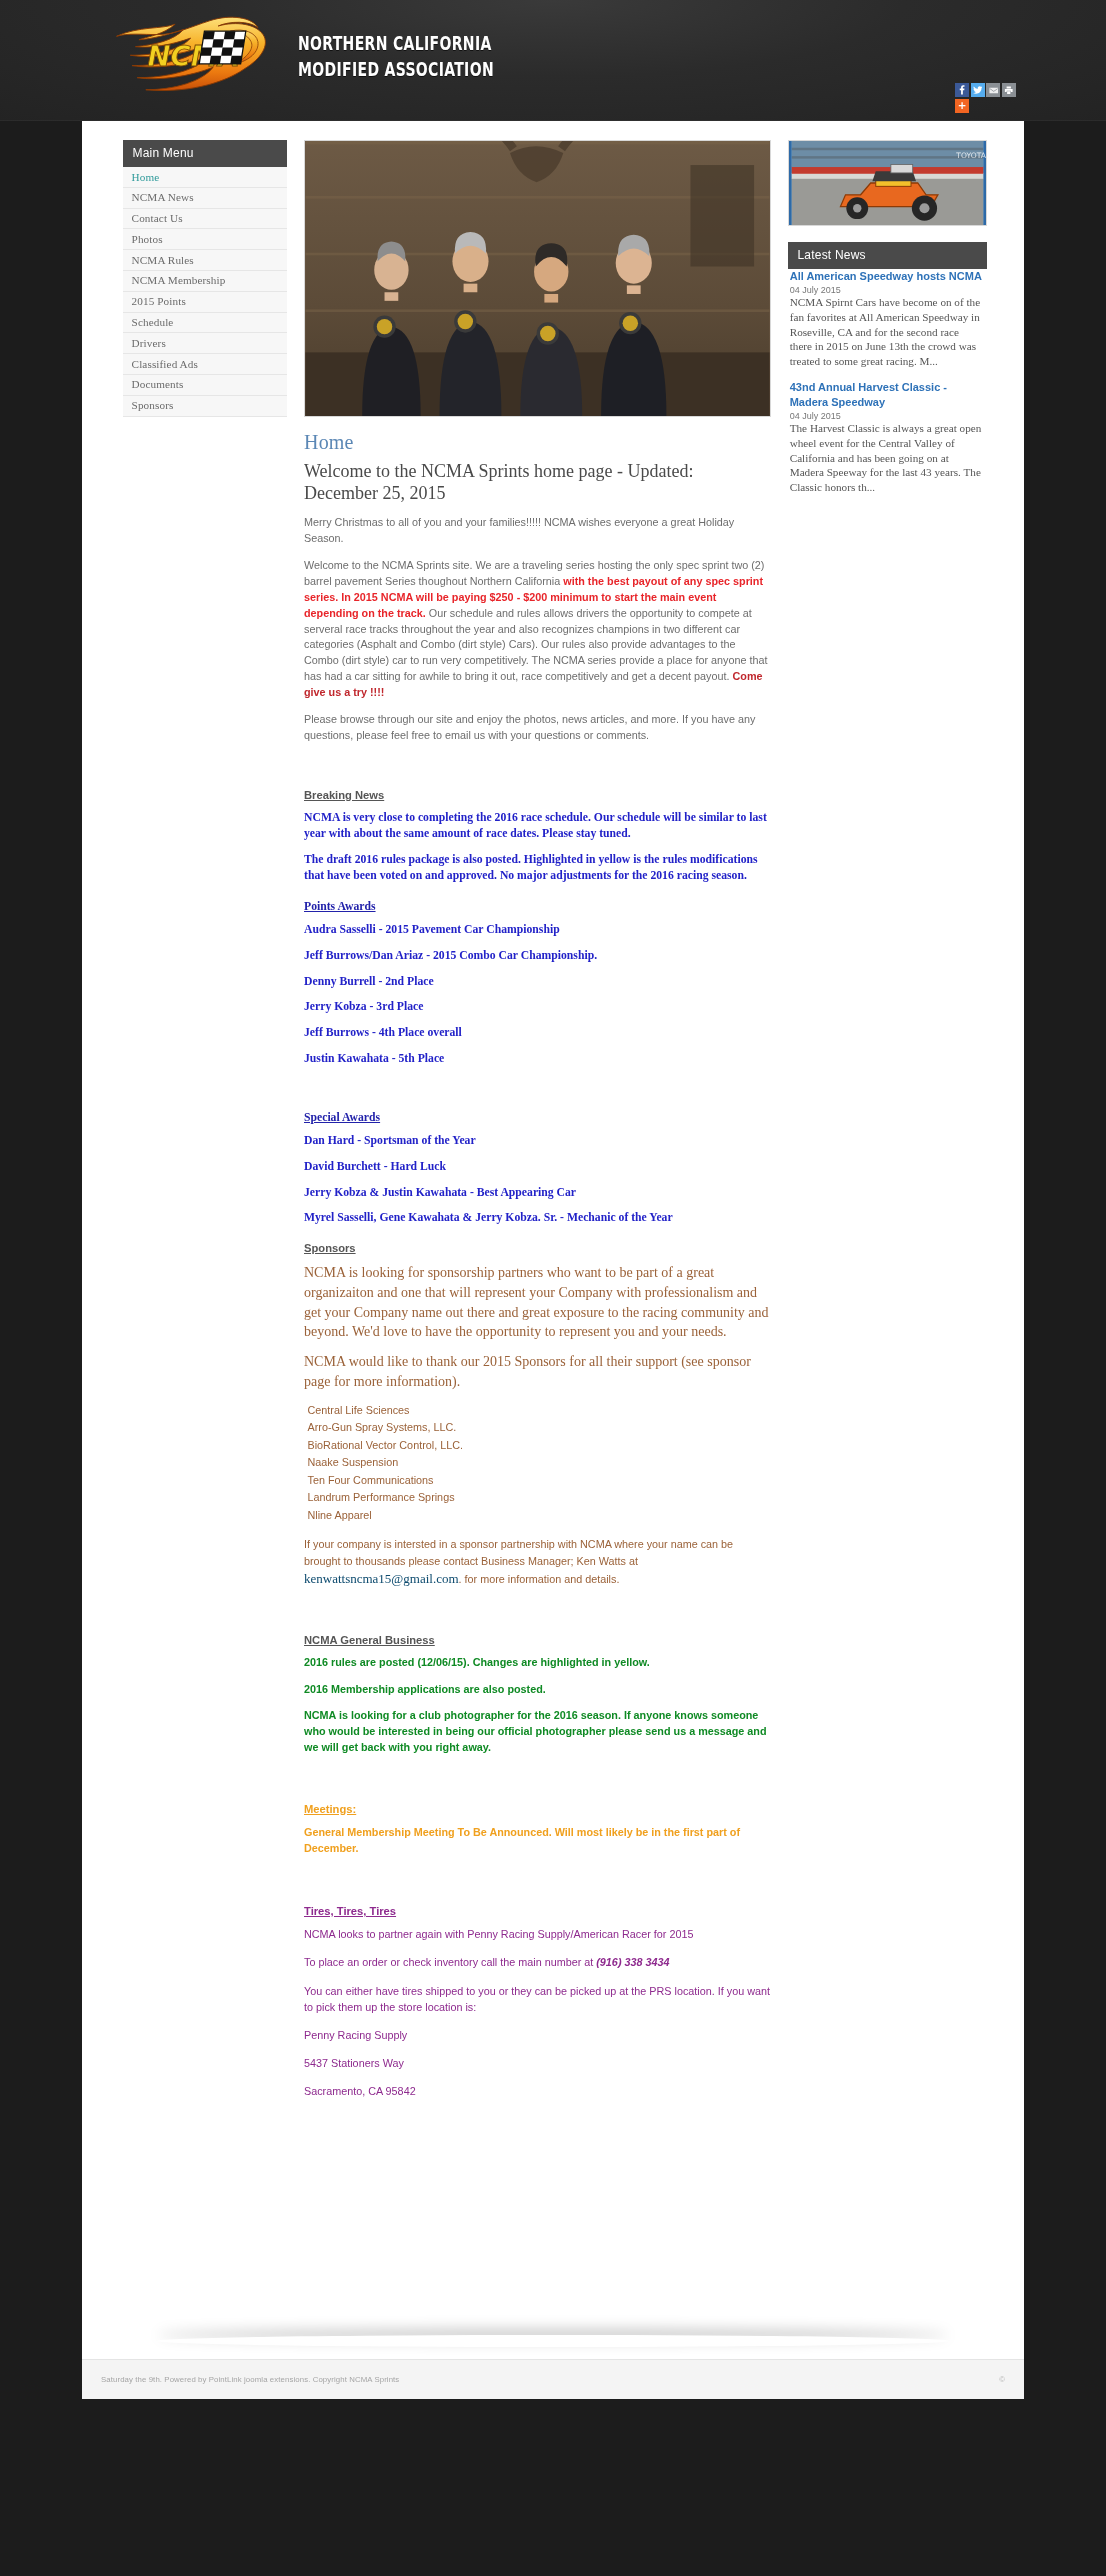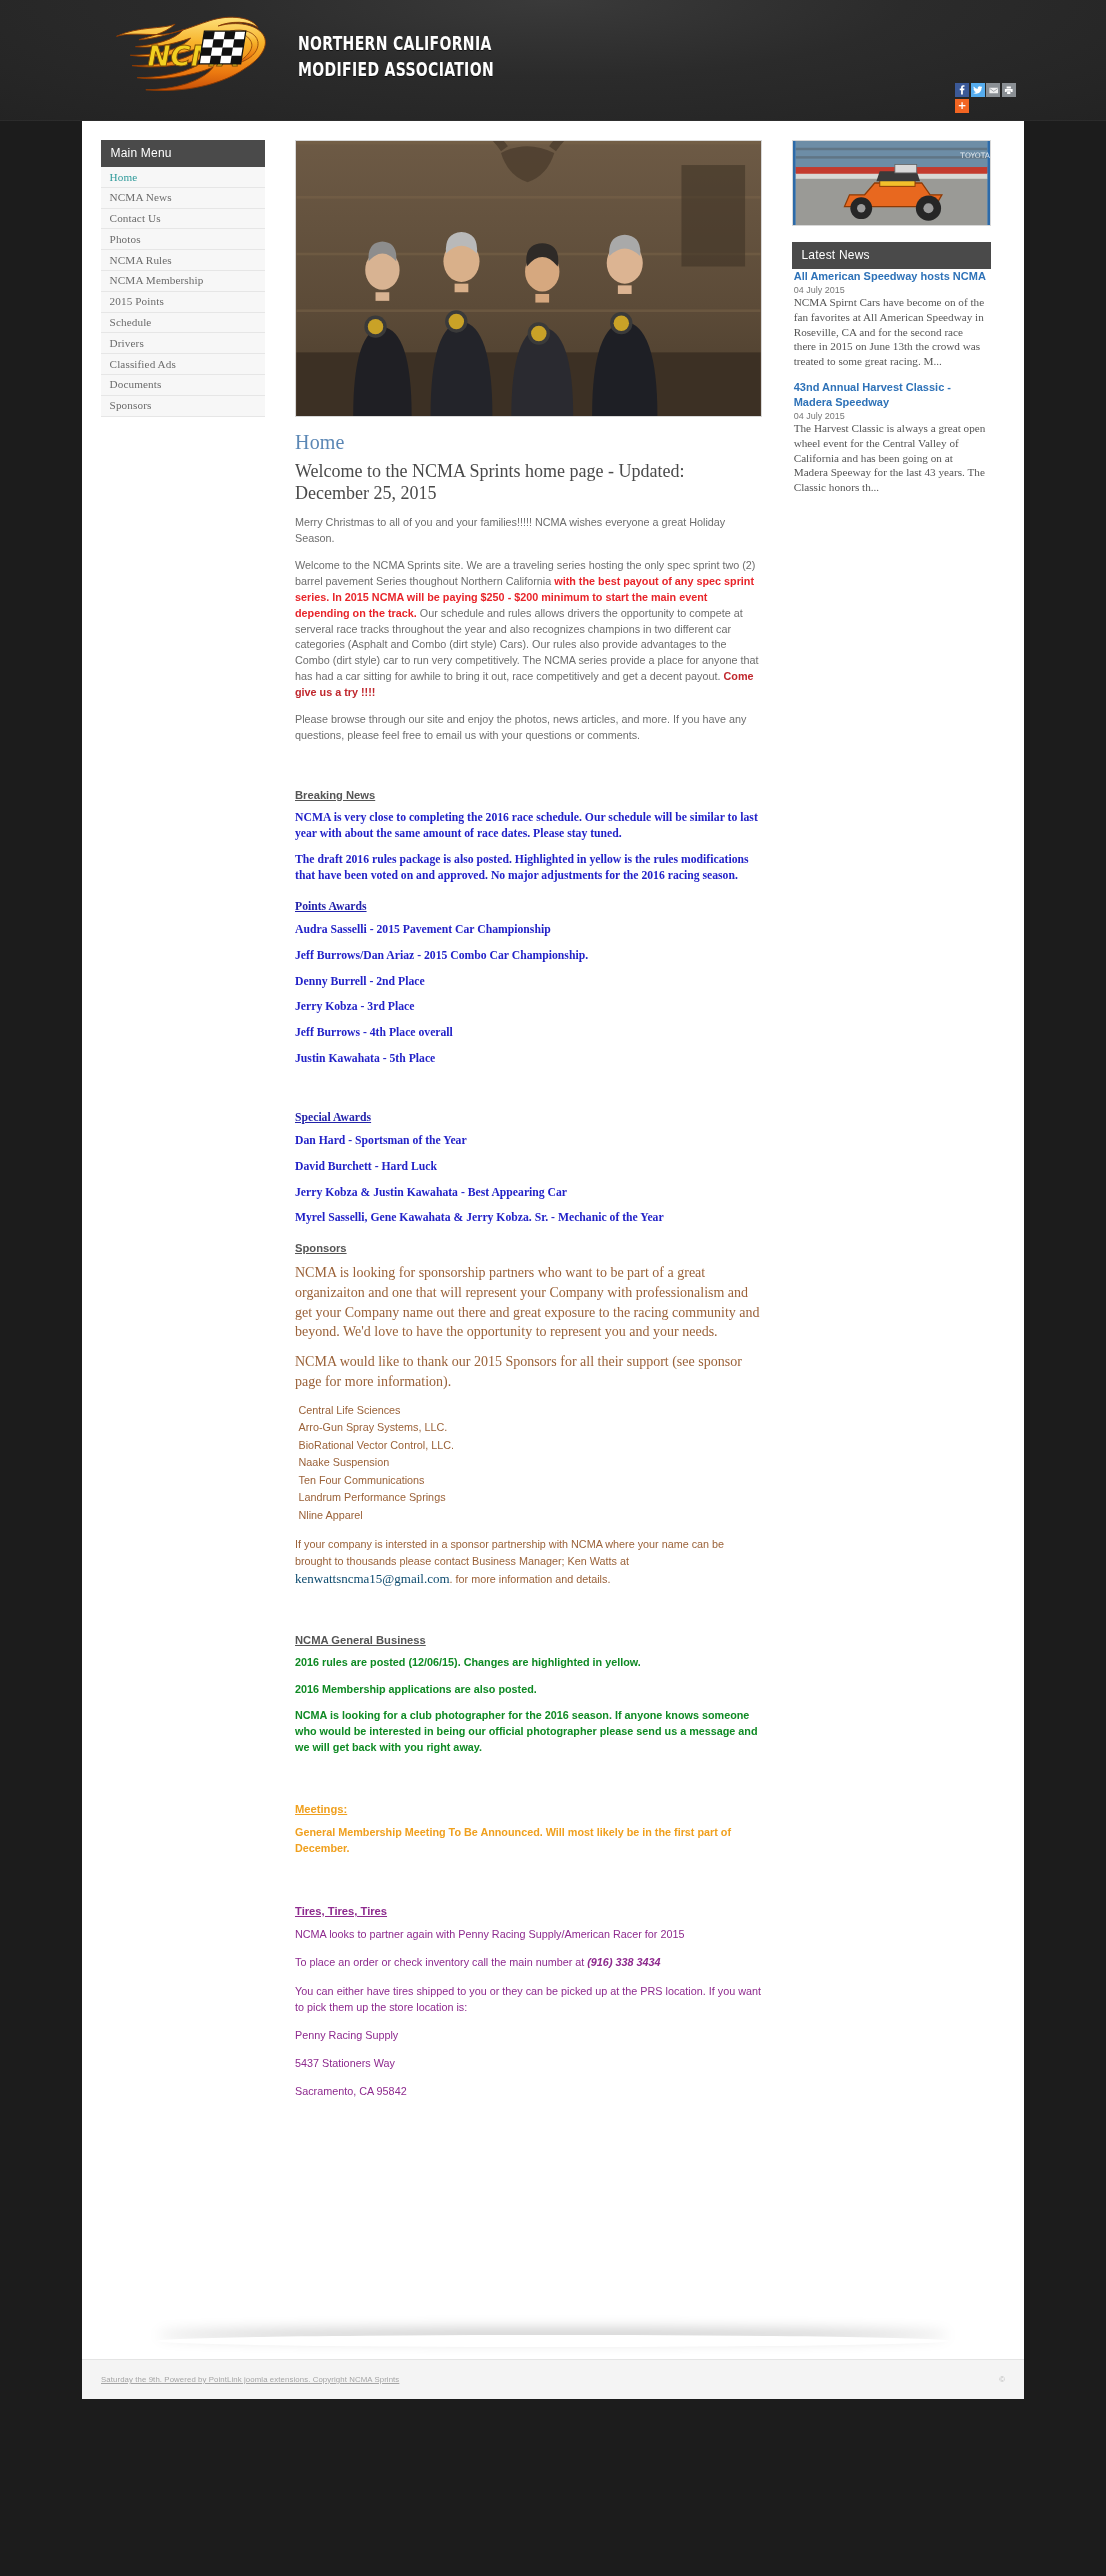--- a/index.html
+++ b/index.html
@@ -87,23 +87,24 @@
   
   .body-band{
     width:942px; margin:0 auto;
     background:#ffffff;
     position:relative;
     padding:0 0 0 0;
     min-height:2212px;
   }
   .body-grid{
     display:flex;
-    padding:19px 29px 0 19px;
-    gap:30px;
+    padding:19px 37px 0 19px;
+    gap:17px;
     align-items:flex-start;
+    justify-content:flex-end;
   }
 
   
   .left-col{ width:164px; flex:0 0 164px; }
   .module{ margin-bottom:15.6px; }
   .module-head{
     background:#4a4a4a;
     color:#ffffff;
     font-size:12px;
     padding:6px 9.5px 7px 9.5px;
@@ -302,21 +303,20 @@
     background:#f4f4f4;
     border-top:0.9px solid #e4e4e4;
     height:40px;
     display:flex; align-items:center; justify-content:space-between;
     padding:0 19px;
   }
   .footer-text{
     font-size:7.8px; color:#a5a5a5;
     font-family:"Liberation Sans", sans-serif;
     letter-spacing:0.1px;
-    text-decoration:underline;
   }
   .footer-mark{ font-size:7.8px; color:#b5b5b5; }
   .tail{ height:21px; background:#1c1c1c; }
 </style>
 </head>
 <body>
 
 <div class="page-wrap">
 
   <div class="header-band">

